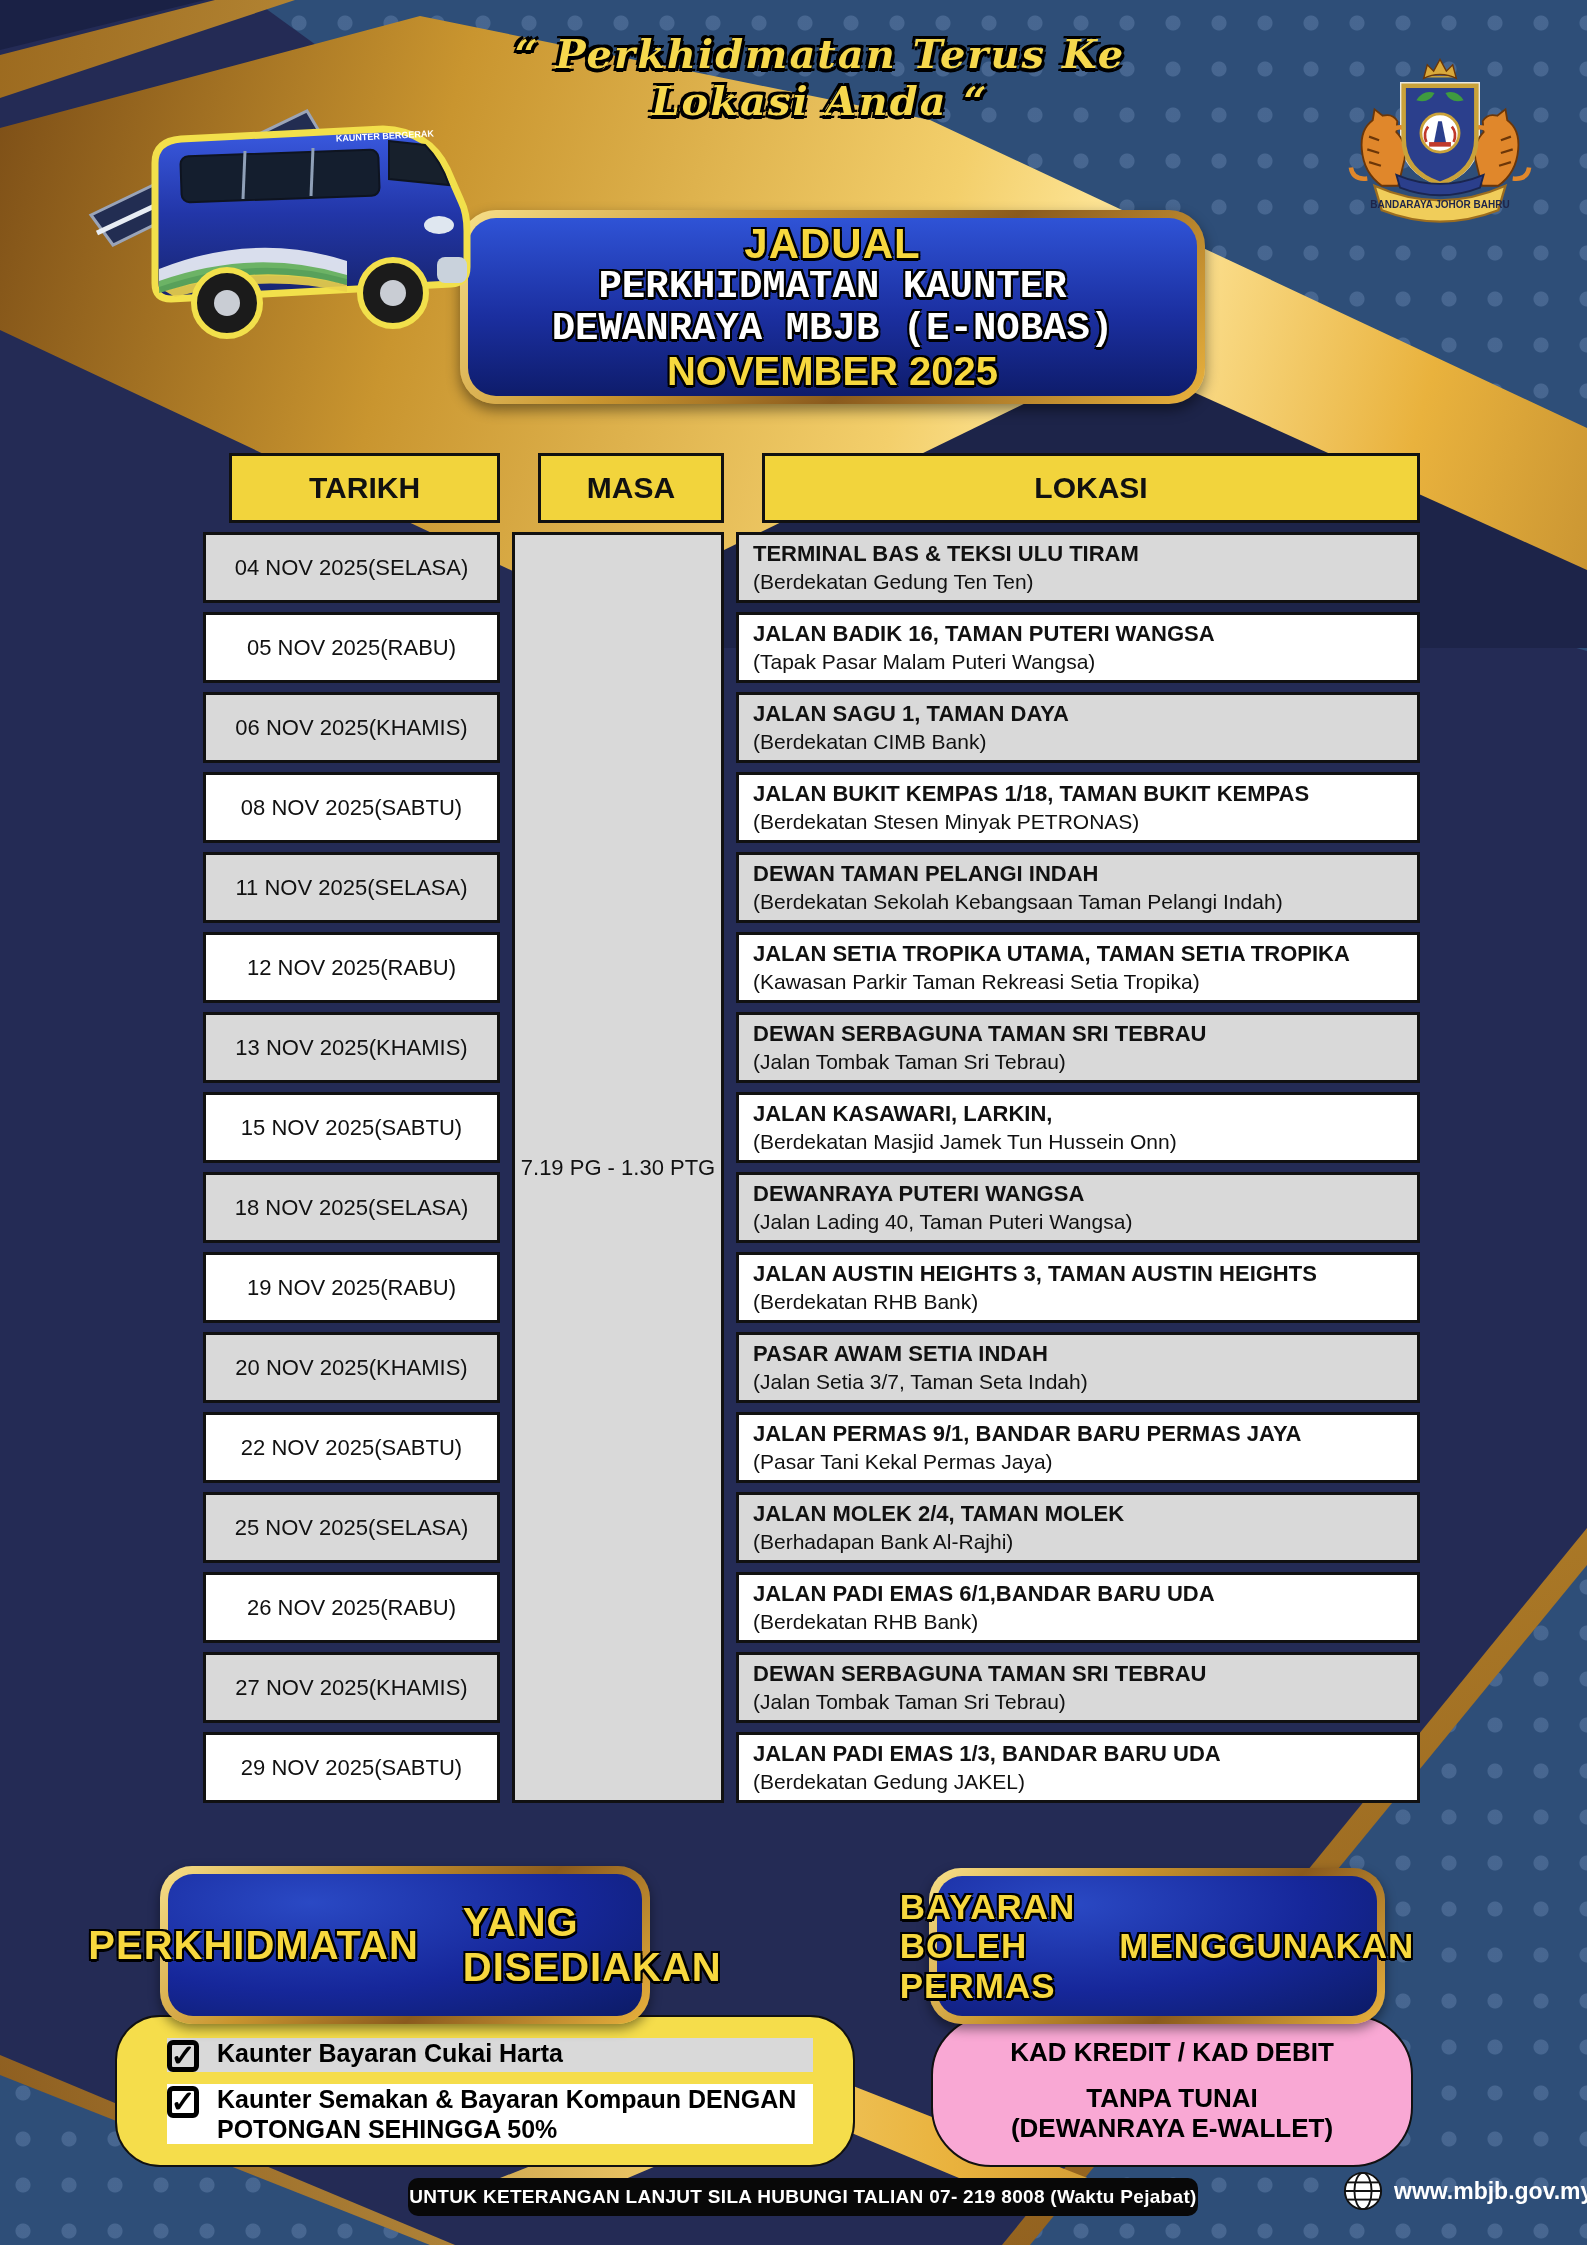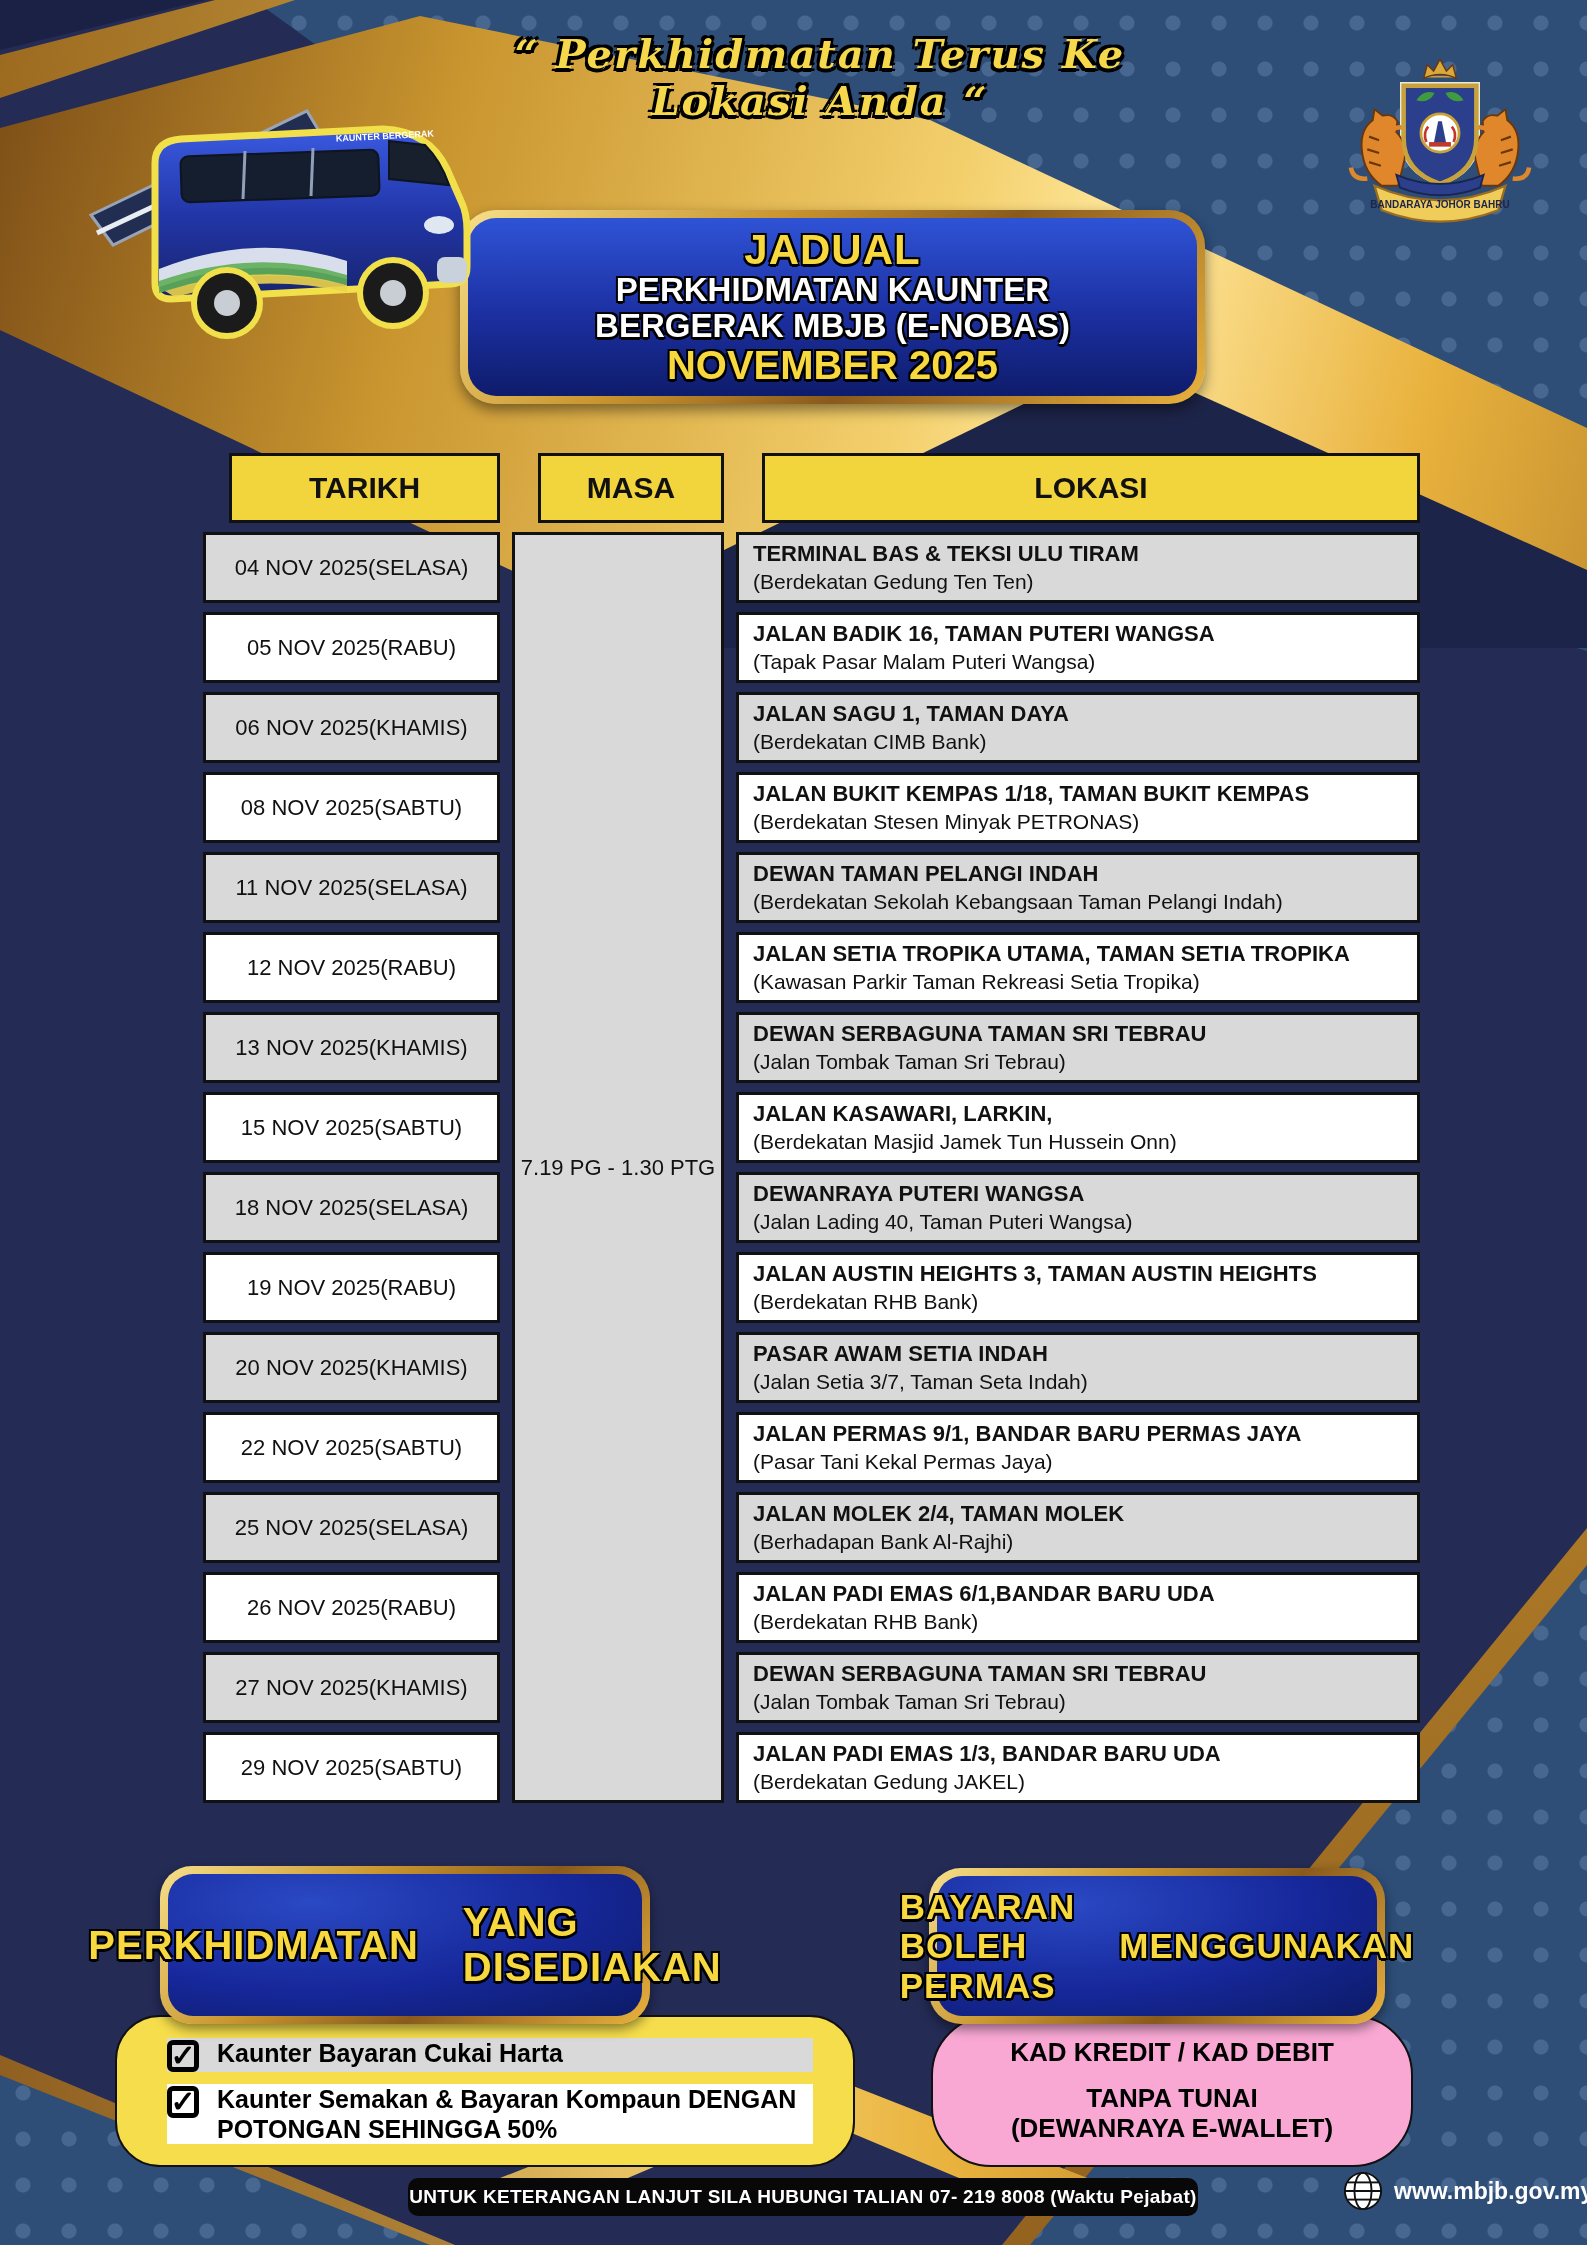--- a/index.html
+++ b/index.html
@@ -50,21 +50,21 @@
   
   .title-wrap { position:absolute; left:460px; top:210px; width:745px; height:194px; z-index:3;
                 border-radius:36px; padding:8px;
                 background:linear-gradient(135deg,#f7e08a,#c9952f 35%,#8a5a1d 60%,#e9b23d);
                 box-shadow:0 6px 14px rgba(0,0,0,0.45); }
   .title-box  { width:100%; height:100%; border-radius:28px;
                 background:linear-gradient(180deg,#2f53d6 0%,#1b2fa0 55%,#0e1c6b 100%);
                 display:flex; flex-direction:column; justify-content:center; align-items:center;
                 line-height:1.08; }
   .title-l1 { font-size:42px; font-weight:bold; color:#f7d83e; letter-spacing:1px; }
-  .title-l2, .title-l3 { font-size:33px; font-weight:bold; color:#ffffff; }
+  .title-l2, .title-l3 { font-size:39px; font-weight:bold; color:#ffffff;font-family:Liberation Mono, monospace; }
   .title-l4 { font-size:40px; font-weight:bold; color:#f7d83e; }
 
   
   .col { position:absolute; display:flex; flex-direction:column; gap:9px; z-index:2; }
   .col-tarikh { left:203px; top:453px; width:297px; }
   .col-masa   { left:512px; top:453px; width:212px; }
   .col-lokasi { left:736px; top:453px; width:684px; }
   .hdr  { height:70px; background:#f2d43c; border:3px solid #111; flex:none;
           display:flex; align-items:center; justify-content:center;
           font-size:30px; font-weight:bold; color:#111;margin-left:26px; }
@@ -202,21 +202,21 @@
     <g>
       <path d="M38 158 q72 32 144 0 l-8 27 q-64 25 -128 0 z" fill="#f0cd5a" stroke="#9c6d1f" stroke-width="2.5"></path>
       <text x="110" y="182" text-anchor="middle" font-size="11" font-weight="bold" fill="#1d2449">BANDARAYA JOHOR BAHRU</text>
     </g>
   </svg>
 
   <div class="title-wrap">
     <div class="title-box">
       <div class="title-l1 o1">JADUAL</div>
       <div class="title-l2 o1">PERKHIDMATAN KAUNTER</div>
-      <div class="title-l3 o1">BERGERAK MBJB (E-NOBAS)</div>
+      <div class="title-l3 o1">DEWANRAYA MBJB (E-NOBAS)</div>
       <div class="title-l4 o1">NOVEMBER 2025</div>
     </div>
   </div>
 
   <div class="col col-tarikh">
     <div class="hdr">TARIKH</div>
 
       <div class="cell date-cell alt-gray">
         <div>04 NOV 2025</div>
         <div>(SELASA)</div>

